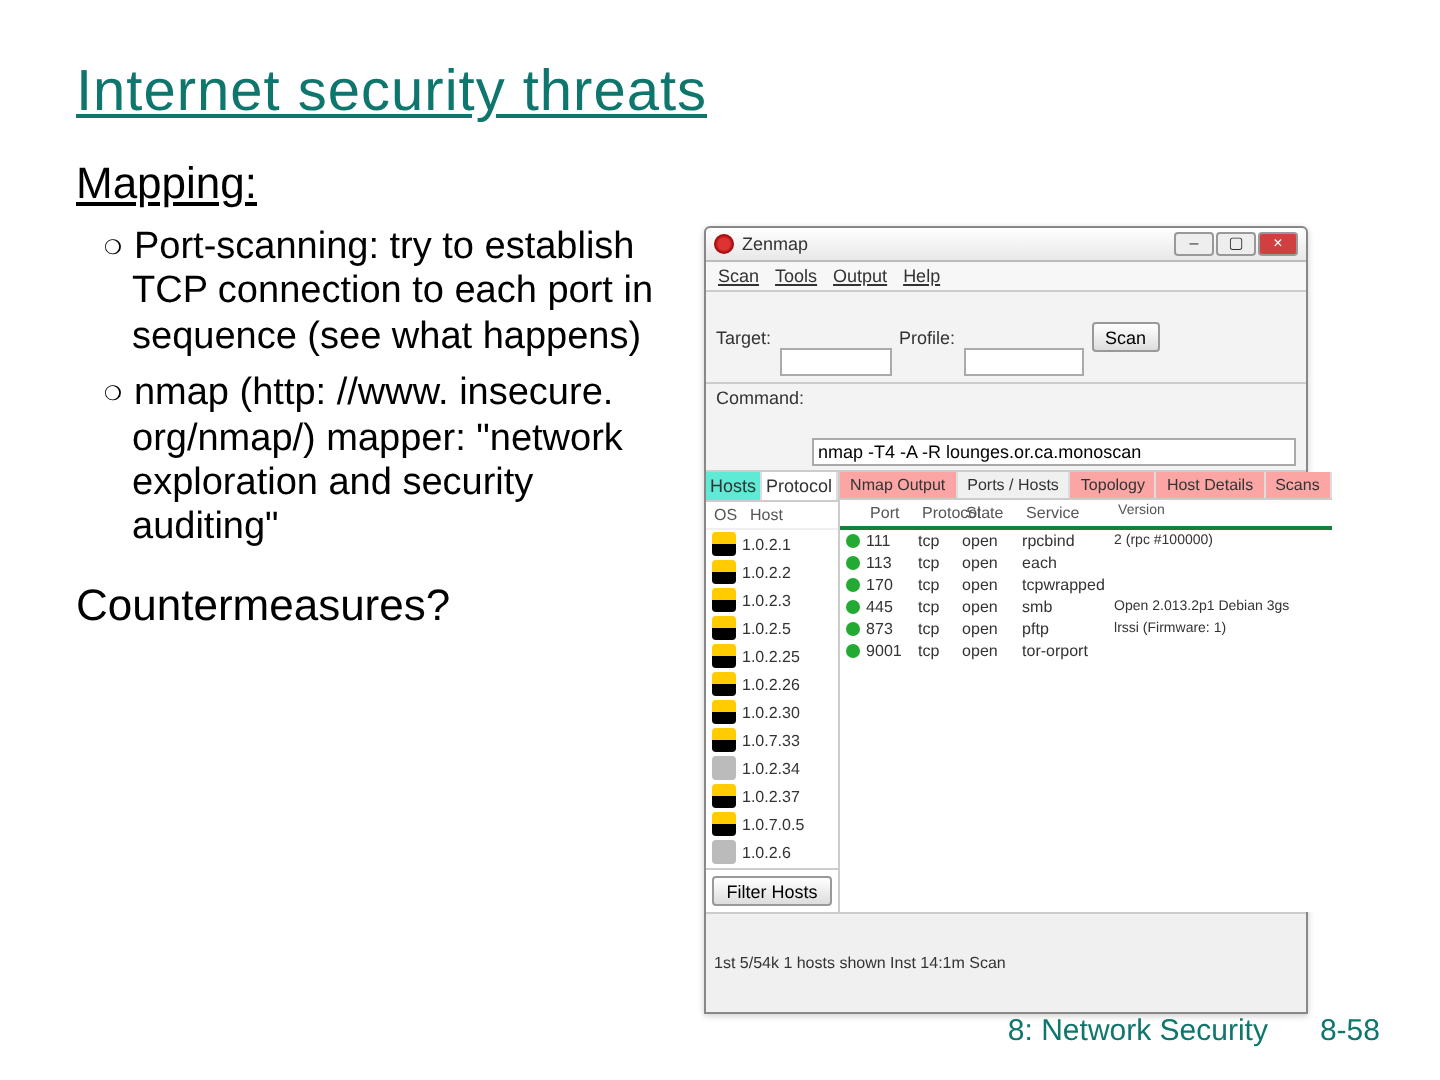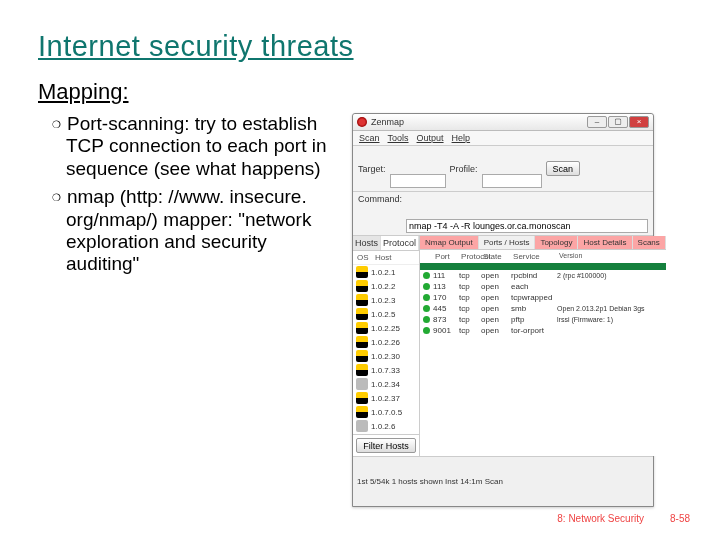--- a/index.html
+++ b/index.html
@@ -41,23 +41,23 @@
     top: -2px;
     margin-right: 6px;
   }
   .counter {
     font-size: 22px;
     margin-top: 14px;
   }
   .footer {
     position: absolute;
     bottom: 16px; right: 30px;
-    font-size: 10px;
+    font-size: 15px;
     display: flex; gap: 26px;
-    color: #ef4444;
+    color: #0f766e;
   }
   
   .zenmap {
     width: 302px;
     border: 1px solid #888;
     background: #f3f3f3;
     font-family: Tahoma, Arial, sans-serif;
     font-size: 9px;
     color: #333;
     margin-top: 2px;
@@ -80,52 +80,53 @@
   .zm-menu span { font-size: 9px; text-decoration: underline; text-decoration-thickness: 1px; }
   .zm-toolbar { display: flex; align-items: center; gap: 4px; padding: 3px 5px; border-bottom: 1px solid #ccc; }
   .zm-toolbar label { font-size: 9px; }
   .zm-input { border: 1px solid #aaa; background: #fff; height: 14px; font-size: 9px; padding: 0 2px; margin-top: 25px; }
   .zm-btn { border: 1px solid #999; background: linear-gradient(#fff,#ddd); height: 15px; font-size: 9px; padding: 0 6px; border-radius: 2px; }
   .zm-cmd { display: flex; align-items: flex-start; gap: 4px; padding: 2px 5px; border-bottom: 1px solid #ccc; }
   .zm-body { display: flex; height: 220px; }
   .zm-left { width: 110px; border-right: 1px solid #ccc; background: #fff; display:flex; flex-direction:column;}
   .zm-lefttabs { display: flex; border-bottom: 1px solid #ccc; }
   .zm-lefttabs .tab { flex:1; text-align:center; font-size:9px; padding:2px; background:#fff; border-right:1px solid #ddd; }
-  .zm-lefttabs .tab.active { background:#e5e5e5; }
+  .zm-lefttabs .tab.active { background:#5eead4; }
   .zm-hosthead { display:flex; padding:2px 4px; border-bottom:1px solid #eee; font-size:8px; color:#555;}
   .zm-hosthead span:first-child{width:18px;}
   .zm-hostlist { overflow:hidden; flex:1;}
   .zm-host { display:flex; align-items:center; padding:1px 3px; font-size:8px; }
   .zm-osicon { width:12px; height:12px; margin-right:3px; display:inline-block; }
   .zm-osicon.linux { background: linear-gradient(#fc0 50%,#000 50%); border-radius:2px; }
   .zm-osicon.unknown { background:#bbb; border-radius:2px; }
   .zm-leftfoot { padding:3px; border-top:1px solid #ccc; }
   .zm-right { flex:1; background:#fff; display:flex; flex-direction:column;}
   .zm-righttabs { display:flex; border-bottom:1px solid #ccc;}
   .zm-righttabs .tab { font-size:8px; padding:2px 5px; border-right:1px solid #ddd; background:#fca5a5; white-space:nowrap;}
   .zm-righttabs .tab.active { background:#f0f0f0; }
-  .zm-porthead { display:flex; padding:2px 3px; border-bottom:7px solid #15803d; font-size:8px; color:#555;justify-content:space-between;}
+  .zm-porthead { display:flex; padding:2px 3px; border-bottom:2px solid #15803d; font-size:8px; color:#555;justify-content:space-between;}
   .zm-porthead span{ padding:0 2px;}
   .zm-portrow { display:flex; padding:1px 3px; font-size:8px; align-items:center;}
   .zm-dot { width:7px; height:7px; border-radius:50%; margin-right:3px;}
   .zm-dot.open{ background:#2a3;}
   .col-port{width:26px;} .col-proto{width:22px;} .col-state{width:30px;} .col-svc{width:46px;} .col-ver{flex:1;font-size:7px;}
   .zm-status { border-top:1px solid #ccc; padding:20px 4px; font-size:8px; background:#f0f0f0;}
 </style>
 </head>
 <body>
 
 <div class="slide">
   <div class="title">Internet security threats</div>
   <div class="subheading">Mapping:</div>
 
   <div class="content-row">
     <div class="text-col">
       <div class="bullet-item"><span class="bullet-marker"></span><span>Port-scanning: try to establish TCP connection to each port in sequence (see what happens)</span></div>
       <div class="bullet-item"><span class="bullet-marker"></span><span>nmap (http: //www. insecure. org/nmap/)  mapper: "network exploration and security auditing"</span></div>
+      <div class="counter">Countermeasures?</div>
     </div>
 
     <div class="zenmap">
       <div class="zm-titlebar">
         <span class="zm-glyph"></span>
         <span class="zm-title">Zenmap</span>
         <div class="zm-winbtns">
           <span class="zm-wb">–</span>
           <span class="zm-wb">▢</span>
           <span class="zm-wb close">×</span>

